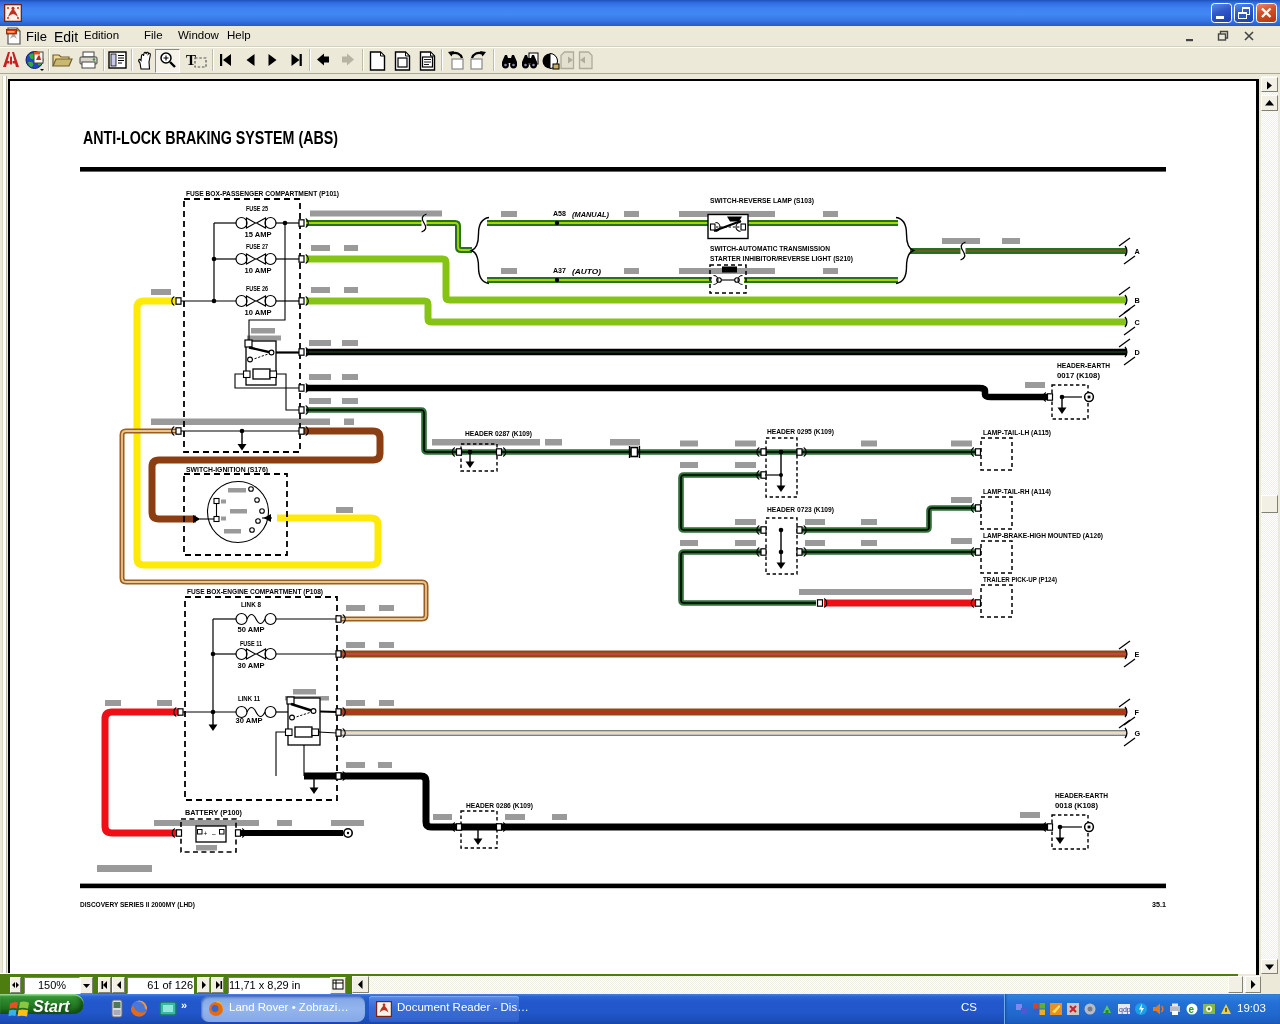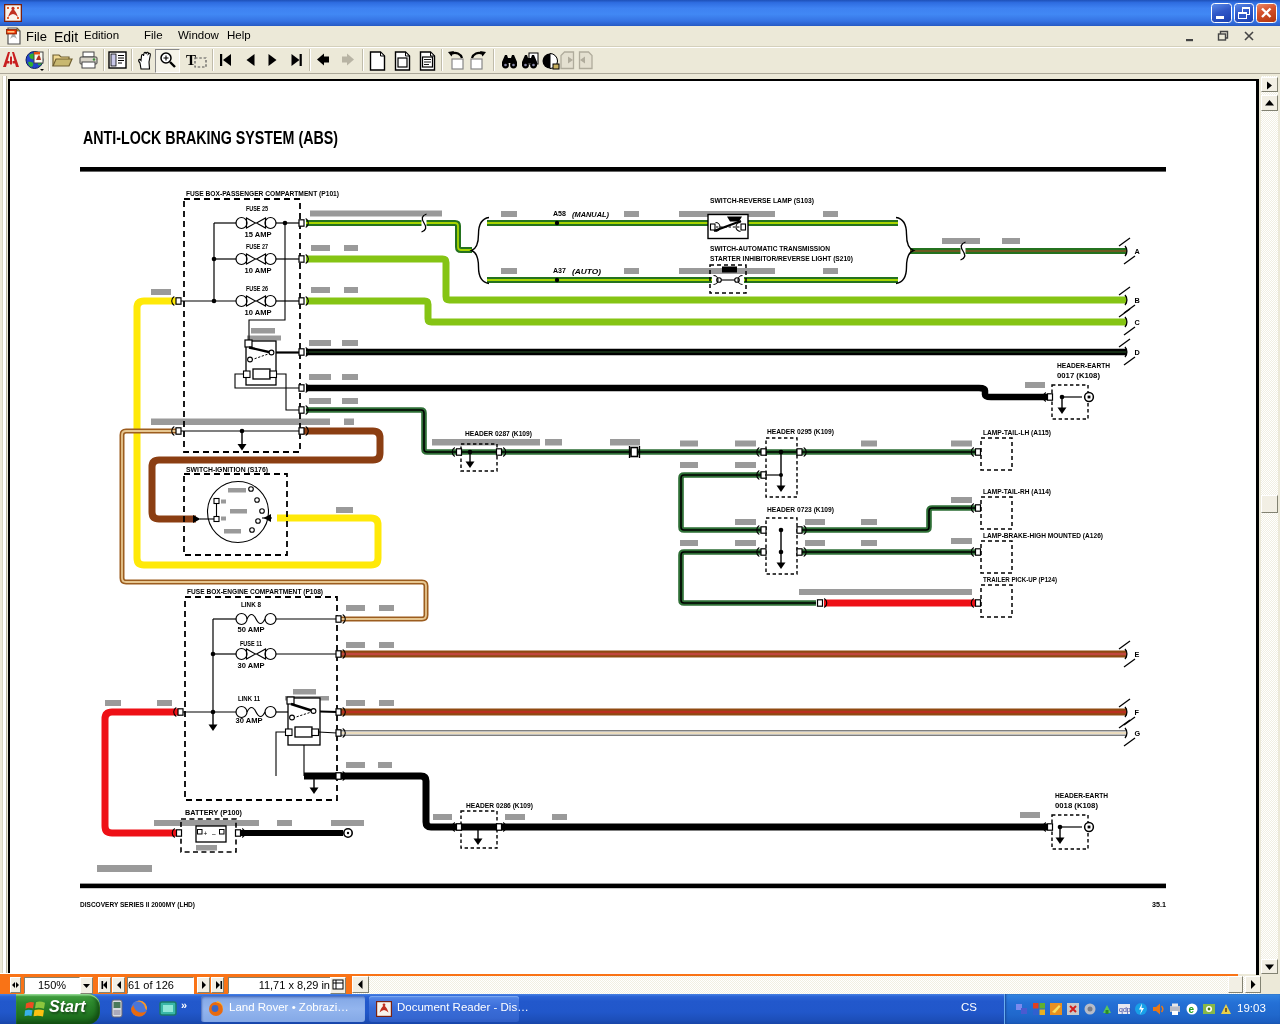--- a/index.html
+++ b/index.html
@@ -629,64 +629,64 @@
         <polygon points="5,2.5 10,6.5 5,10.5" fill="#000"></polygon>
       </svg></div>
   <div class="sbtn" style="left:1261px;top:94.5px;width:16.5px;height:16px"><svg width="15" height="14">
         <polygon points="7.5,4 12,9.5 3,9.5" fill="#000"></polygon>
       </svg></div>
   <div class="sbtn" style="left:1261px;top:495px;width:16.5px;height:18px"></div>
   <div class="sbtn" style="left:1261px;top:958.5px;width:16.5px;height:15.5px"><svg width="15" height="14">
         <polygon points="7.5,10 12,4.5 3,4.5" fill="#000"></polygon>
       </svg></div>
 
-  <div class="abs" style="left:0;top:973px;width:1238px;height:21px;background:#f97316;border-top:1px solid #fff">
+  <div class="abs" style="left:0;top:973px;width:1238px;height:21px;background:#4d7c0f;border-top:1px solid #fff">
     <div class="sbtn" style="left:10px;top:2.5px;width:11px;height:16px"><svg width="9" height="14">
           <polygon points="1,7 4,4 4,10" fill="#000"></polygon>
           <polygon points="8,7 5,4 5,10" fill="#000"></polygon>
         </svg></div>
     <div class="abs" style="left:24px;top:2.5px;width:56px;height:17px;background:#fff;border:1px solid;border-color:#828272 #fff #fff #828272;font-size:11px;text-align:center;padding-top:1.5px">150%</div>
     <div class="sbtn" style="left:80px;top:2.5px;width:13px;height:17px"><svg width="11" height="15">
           <polygon points="2,6 9,6 5.5,10" fill="#000"></polygon>
         </svg></div>
     <div class="sbtn" style="left:98px;top:2.5px;width:13px;height:16px"><svg width="11" height="14">
           <polygon points="8,3 4,7 8,11" fill="#000"></polygon>
           <rect x="2.5" y="3" width="1.6" height="8" fill="#000"></rect>
         </svg></div>
     <div class="sbtn" style="left:112px;top:2.5px;width:13px;height:16px"><svg width="11" height="14">
           <polygon points="8,3 4,7 8,11" fill="#000"></polygon>
         </svg></div>
-    <div class="abs" style="left:127px;top:2.5px;width:67px;height:17px;background:#fff;border:1px solid;border-color:#828272 #fff #fff #828272;font-size:11px;text-align:left;padding-top:1.5px">61 of 126</div>
+    <div class="abs" style="left:127px;top:2.5px;width:67px;height:17px;background:#fff;border:1px solid;border-color:#828272 #fff #fff #828272;font-size:11px;text-align:right;padding-top:1.5px">61 of 126</div>
     <div class="sbtn" style="left:197px;top:2.5px;width:13px;height:16px"><svg width="11" height="14">
           <polygon points="4,3 8,7 4,11" fill="#000"></polygon>
         </svg></div>
     <div class="sbtn" style="left:211px;top:2.5px;width:13px;height:16px"><svg width="11" height="14">
           <polygon points="4,3 8,7 4,11" fill="#000"></polygon>
           <rect x="8.5" y="3" width="1.6" height="8" fill="#000"></rect>
         </svg></div>
-    <div class="abs" style="left:228px;top:2.5px;width:103px;height:17px;background:#fff;border:1px solid;border-color:#828272 #fff #fff #828272;font-size:11px;text-align:right;padding-top:1.5px">11,71 x 8,29 in</div>
+    <div class="abs" style="left:228px;top:2.5px;width:103px;height:17px;background:#fff;border:1px solid;border-color:#828272 #fff #fff #828272;font-size:11px;text-align:left;padding-top:1.5px">11,71 x 8,29 in</div>
     <div class="sbtn" style="left:330px;top:2.5px;width:16px;height:17px"><svg width="15" height="15">
           <rect x="2" y="2" width="10" height="9" fill="#fff" stroke="#000"></rect>
           <path d="M2,5 h10 M5,2 v9" stroke="#000"></path>
         </svg></div>
 
     <div class="abs dither" style="left:352px;top:1.5px;width:908px;height:18px"></div>
     <div class="sbtn" style="left:352px;top:2px;width:16.5px;height:17px"><svg width="15" height="15">
           <polygon points="9.5,3 5,7.5 9.5,12" fill="#000"></polygon>
         </svg></div>
     <div class="sbtn" style="left:1228px;top:2px;width:15px;height:17px"></div>
     <div class="sbtn" style="left:1244.5px;top:2px;width:16px;height:17px"><svg width="14" height="15">
           <polygon points="5,3 9.5,7.5 5,12" fill="#000"></polygon>
         </svg></div>
     <div class="abs" style="left:1260.5px;top:1px;width:19px;height:19px;background:#ece9d8"></div>
   </div>
 
   <div class="abs" style="left:0;top:994px;width:1280px;height:30px;background:linear-gradient(180deg,#4a83e4 0%,#3a74de 4%,#2a62d4 9%,#2258cc 25%,#2157ca 60%,#1c4eb8 88%,#1745a8 100%)">
 
-    <div class="abs" style="left:16px;top:0;width:84px;height:30px;border-radius:0 12px 12px 0;background:linear-gradient(180deg,#60b85e 0%,#3f9c3d 10%,#2e8a2e 28%,#257c25 55%,#1d6e1d 82%,#176017 100%);box-shadow:inset 0 1.5px 1px #90d890,inset -3px -2px 5px #124a12">
+    <div class="abs" style="left:0;top:0;width:84px;height:20px;border-radius:0 12px 12px 0;background:linear-gradient(180deg,#60b85e 0%,#3f9c3d 10%,#2e8a2e 28%,#257c25 55%,#1d6e1d 82%,#176017 100%);box-shadow:inset 0 1.5px 1px #90d890,inset -3px -2px 5px #124a12">
       <svg class="abs" style="left:8px;top:4px" width="23" height="22" viewBox="0 0 23 22">
         <path d="M2,5.5 Q6,3 10,4.5 L9,10.5 Q5,9 1.5,10.8 z" fill="#ee4c22"></path>
         <path d="M12,4.2 Q16,2.8 21,4.8 L20,10.8 Q15,9.2 11,10.3 z" fill="#8cc63e"></path>
         <path d="M1,12.5 Q4.5,11 8.5,12.3 L7.5,18 Q4,16.8 0.5,18.3 z" fill="#38b0e8"></path>
         <path d="M10.5,12 Q15,10.8 20,12.3 L19,18.5 Q14,17 9.5,18.2 z" fill="#fbc112"></path>
       </svg>
       <div class="abs" style="left:33px;top:3.5px;font-size:16px;font-weight:bold;font-style:italic;color:#fff;text-shadow:1px 2px 2px #1a4a1a">Start</div>
     </div>
 
     <svg class="abs" style="left:109px;top:3px" width="86" height="24" viewBox="0 0 86 24">
@@ -694,21 +694,21 @@
       <rect x="4.5" y="5" width="7" height="6" fill="#4a7a5a"></rect>
         <rect x="4.5" y="13" width="7" height="5" fill="#aab"></rect>
       <circle cx="30" cy="11.5" r="8" fill="#4a76d8"></circle>
       <path d="M30,3.5 a8 8 0 0 1 7.8,9.8 a5 5 0 0 1 -2,-3 a7 7 0 0 0 -9,-5.5 z" fill="#ff9820"></path>
       <path d="M22,11.5 a8 8 0 0 0 8,8 a8 8 0 0 0 7.5,-5.5 a9 9 0 0 1 -8,1 a8.5 8.5 0 0 1 -5,-7 z" fill="#e86a10"></path>
       <rect x="51" y="5" width="16" height="13" rx="2" fill="#3ab8a8" stroke="#1a7868" stroke-width="1.5"></rect>
       <rect x="54" y="8" width="10" height="7" fill="#8fe8d8"></rect>
       <text x="72" y="12" font-size="11" font-weight="bold" fill="#fff">»</text>
     </svg>
 
-    <div class="abs" style="left:201px;top:2px;width:164px;height:26px;border-radius:3px;background:linear-gradient(180deg,#6f96dc 0%,#87abe8 15%,#93b5ee 50%,#87abe8 90%);box-shadow:inset 1px 1px 2px #4a6cb8">
+    <div class="abs" style="left:201px;top:2px;width:164px;height:26px;border-radius:8px;background:linear-gradient(180deg,#6f96dc 0%,#87abe8 15%,#93b5ee 50%,#87abe8 90%);box-shadow:inset 1px 1px 2px #4a6cb8">
       <svg class="abs" style="left:7px;top:5px" width="16" height="16" viewBox="0 0 16 16">
           <circle cx="8" cy="8" r="7" fill="#e86a10"></circle>
           <path d="M8,1.5 a6.5 6.5 0 0 1 6,9.5 a7.5 7.5 0 0 0 -4.5,-11 z" fill="#ffae30"></path>
           <circle cx="7" cy="7.5" r="3.4" fill="#3a66c8"></circle>
         </svg>
       <div class="abs" style="left:28px;top:5px;font-size:11.5px;color:#fff;white-space:nowrap">Land Rover • Zobrazi…</div>
     </div>
 
     <div class="abs" style="left:369px;top:2px;width:150px;height:26px;border-radius:3px;background:linear-gradient(180deg,#5f92ec 0%,#4d80e4 12%,#3a6cd8 45%,#3566d0 85%,#2e5cc4 100%);box-shadow:inset 0 1px 0 #7aa6f0">
       <svg class="abs" style="left:7px;top:5px" width="16" height="16" viewBox="0 0 16 16">

